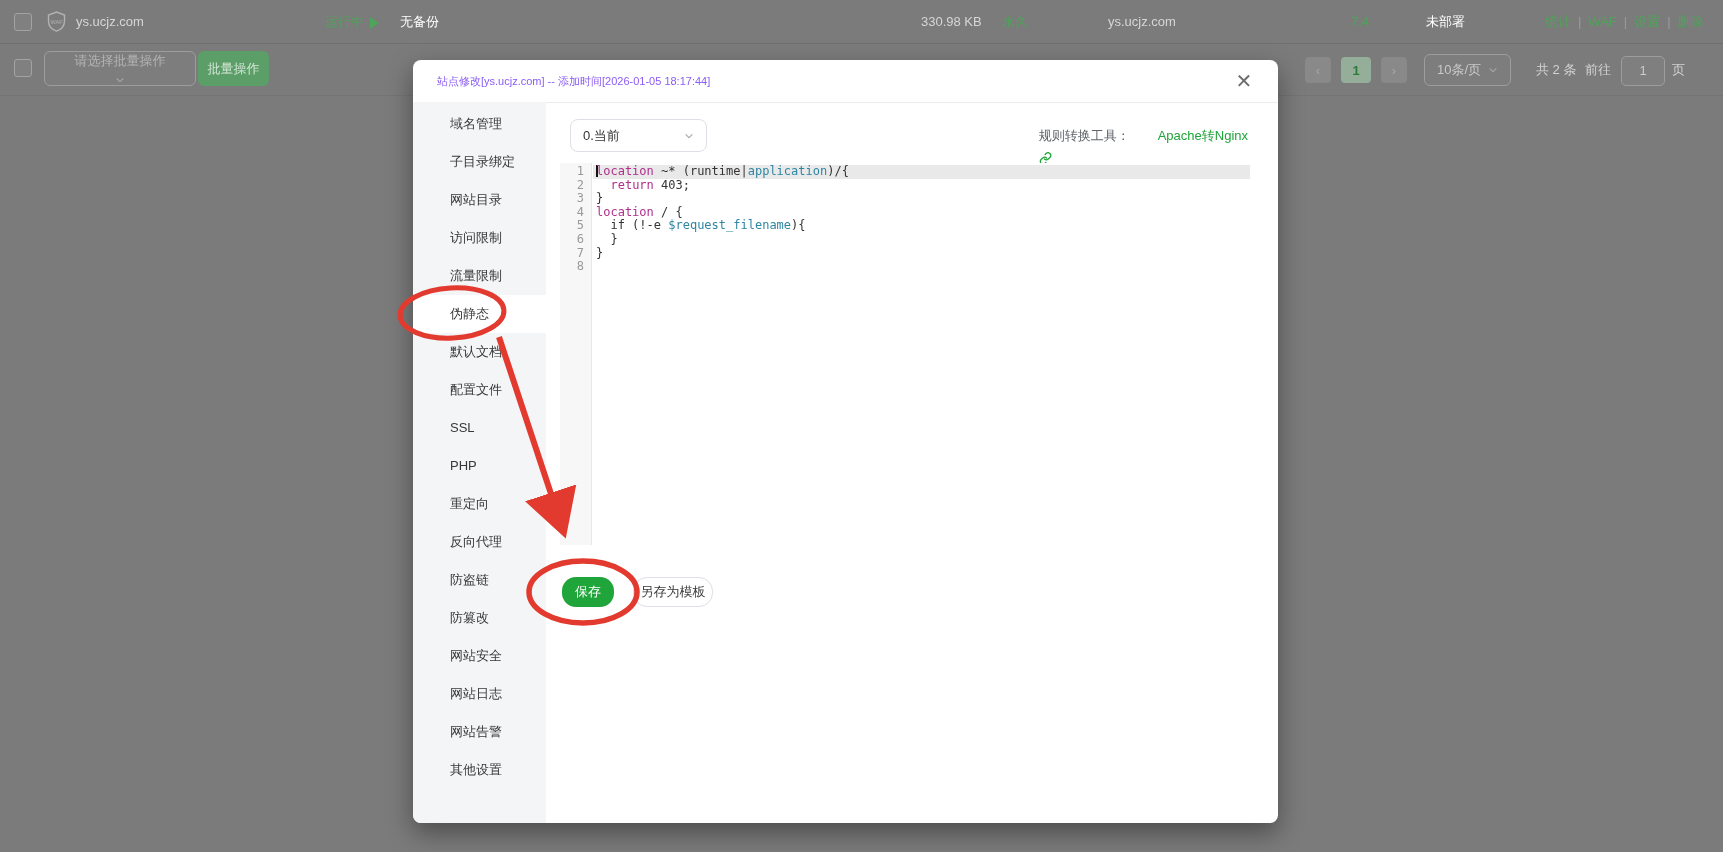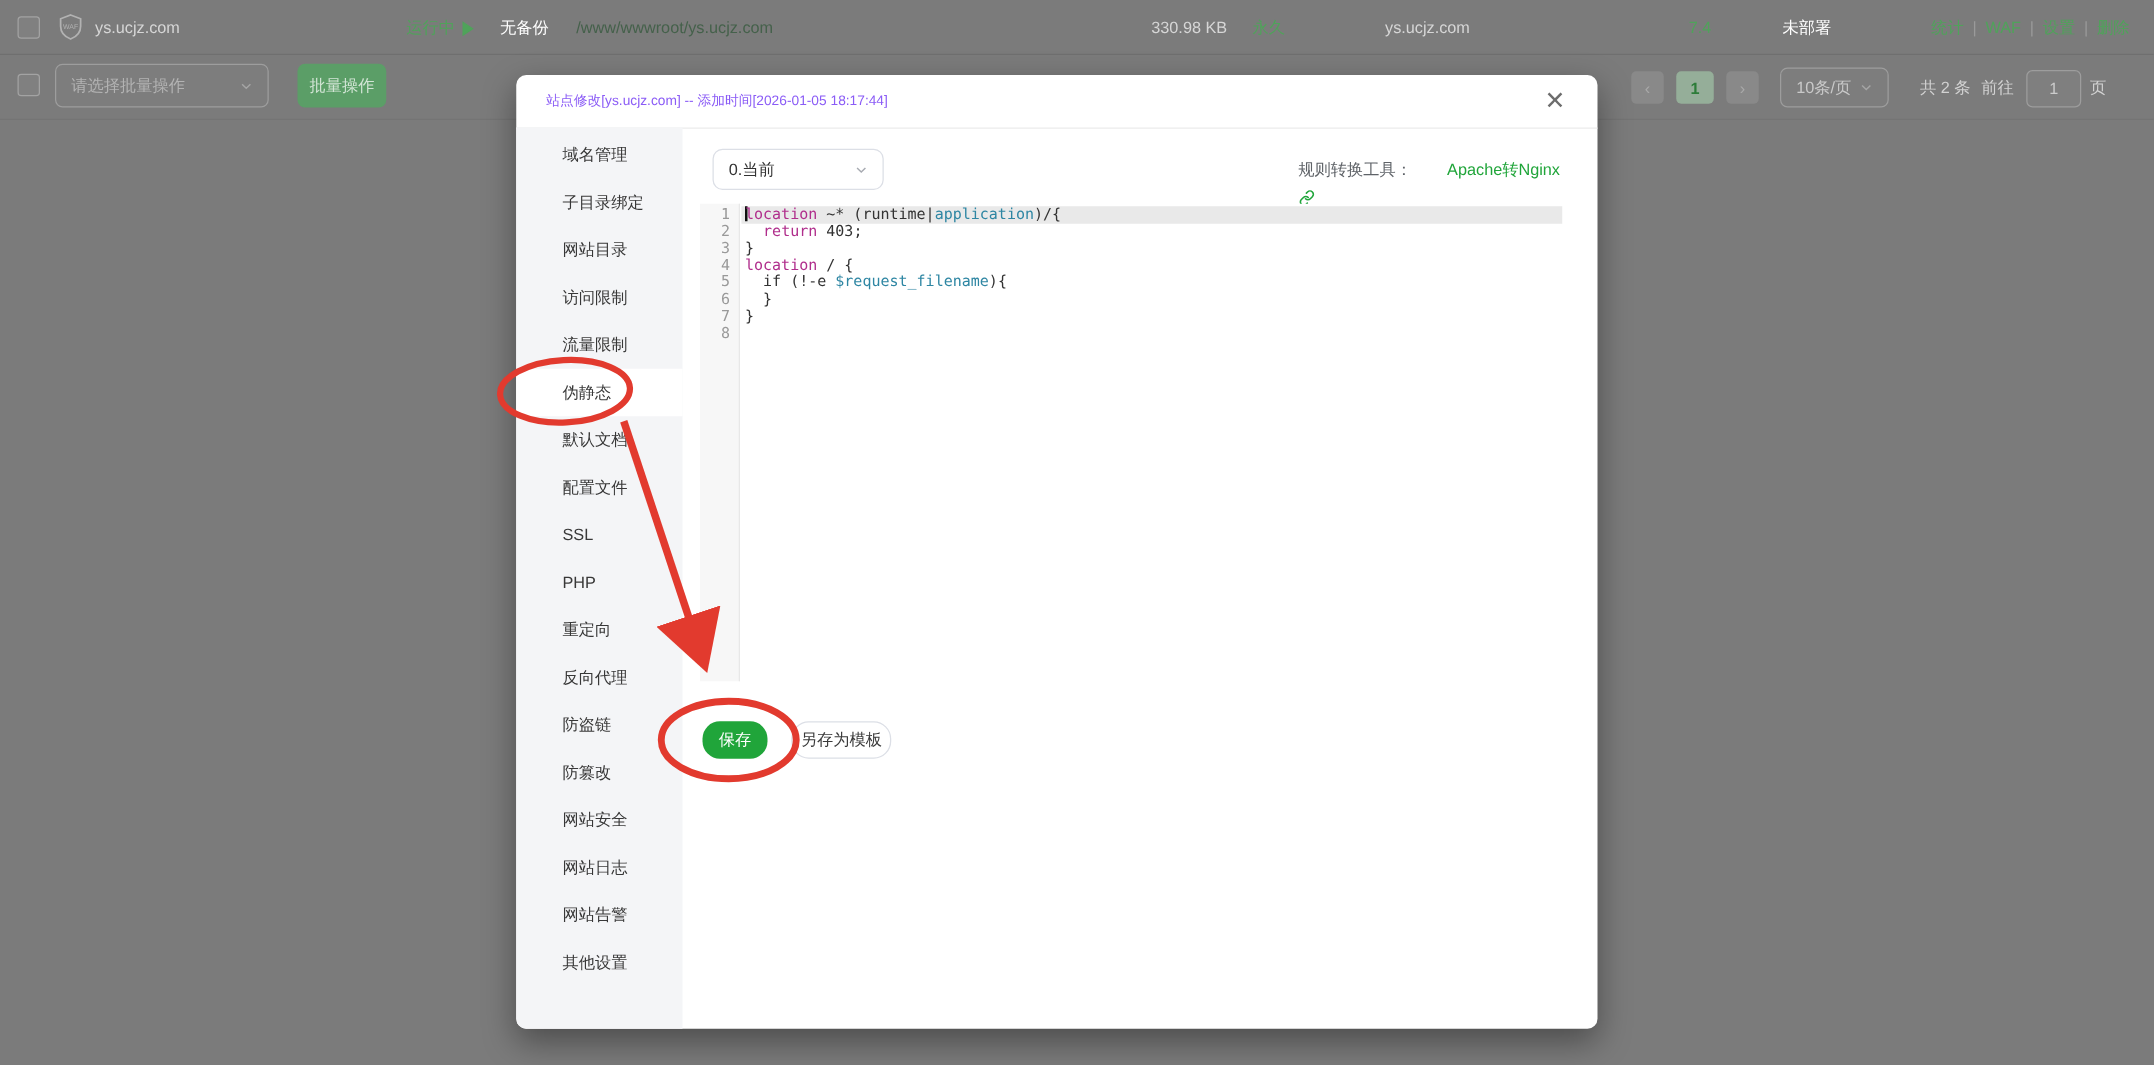--- a/index.html
+++ b/index.html
@@ -16,21 +16,21 @@
   .cell{position:absolute;top:0;height:43px;line-height:43px;font-size:13px;white-space:nowrap;}
   .txt-light{color:#d6d6d6;}
   .txt-green{color:#4fa35a;}
   .txt-dgreen{color:#45614b;}
   .txt-orange{color:#ffffff;}
   .chk{position:absolute;width:16px;height:16px;border:1px solid #a3a3a3;border-radius:3px;background:rgba(255,255,255,0.04);}
   .play{display:inline-block;width:0;height:0;border-left:9px solid #4fa35a;border-top:6px solid transparent;border-bottom:6px solid transparent;margin-left:6px;vertical-align:middle;}
   .acts span.sep{color:#9a9a9a;margin:0 7px;}
   .acts a{color:#4fa35a;text-decoration:none;cursor:pointer;margin-top:44px;}
   .ghost-select{position:absolute;border:1px solid #9d9d9d;border-radius:6px;color:#b3b3b3;font-size:13px;display:flex;align-items:center;justify-content:space-between;padding:0 12px;box-sizing:border-box;background:rgba(255,255,255,0.02);}
-  .batch-btn{position:absolute;background:#5b9e67;color:#d2e5d5;font-size:13px;border:none;border-radius:6px;display:flex;align-items:center;justify-content:center;cursor:pointer;margin-left:40px;}
+  .batch-btn{position:absolute;background:#5b9e67;color:#d2e5d5;font-size:13px;border:none;border-radius:6px;display:flex;align-items:center;justify-content:center;cursor:pointer;}
   .pg-tile{position:absolute;background:#898989;border-radius:4px;color:#a9a9a9;font-size:13px;display:flex;align-items:center;justify-content:center;cursor:pointer;}
   .pg-active{background:#95ae99;color:#2d7c39;font-weight:bold;}
   .pg-text{position:absolute;color:#d2d2d2;font-size:13px;line-height:28px;}
   .pg-input{position:absolute;border:1px solid #9d9d9d;border-radius:5px;background:rgba(255,255,255,0.03);color:#cccccc;font-size:13px;text-align:center;line-height:26px;}
   .chev{width:10px;height:10px;flex:0 0 aupx;}
   
   .modal{
     position:absolute;left:413px;top:60px;width:865px;height:763px;
     background:#ffffff;border-radius:8px;
     box-shadow:0 10px 26px rgba(0,0,0,0.38);
@@ -73,32 +73,31 @@
   <div class="chk" style="left:14px;top:13px;"></div>
   <span class="abs" style="left:45px;top:10px;">
     <svg width="23" height="23" viewBox="0 0 23 23">
       <path d="M11.5 2 L19.5 5 V11 C19.5 16 16 19.5 11.5 21.2 C7 19.5 3.5 16 3.5 11 V5 Z" fill="none" stroke="#b2b2b2" stroke-width="1.4"></path>
       <text x="11.5" y="13.5" font-size="5.5" fill="#b2b2b2" text-anchor="middle" font-family="Liberation Sans,sans-serif">WAF</text>
     </svg>
   </span>
   <span class="cell txt-light" style="left:76px;">ys.ucjz.com</span>
   <span class="cell txt-green" style="left:325px;"><span>运行中</span><i class="play"></i></span>
   <span class="cell txt-orange" style="left:400px;">无备份</span>
-  <span class="cell txt-dgreen" style="left:461px;">/www/wwwroot/ys.ucjz.com</span>
   <span class="cell txt-light" style="left:921px;">330.98 KB</span>
   <span class="cell txt-green" style="left:1002px;">永久</span>
   <span class="cell txt-light" style="left:1108px;">ys.ucjz.com</span>
   <span class="cell txt-green" style="left:1351px;">7.4</span>
   <span class="cell txt-orange" style="left:1426px;">未部署</span>
   <span class="cell acts" style="left:1545px;"><a>统计</a><span class="sep">|</span><a>WAF</a><span class="sep">|</span><a>设置</a><span class="sep">|</span><a>删除</a></span>
 </div>
 
 <div class="row2">
   <div class="chk" style="left:14px;top:15px;"></div>
-  <div class="ghost-select" style="left:44px;top:7px;width:171px;height:35px;">
+  <div class="ghost-select" style="left:44px;top:7px;width:152px;height:35px;flex-direction:column;">
     <span>请选择批量操作</span>
     <svg class="chev" width="11" height="11" viewBox="0 0 12 12">
         <polyline points="2,4 6,8 10,4" fill="none" stroke="#a5a5a5" stroke-width="1.4"></polyline>
       </svg>
   </div>
   <button class="batch-btn" style="left:198px;top:7px;width:71px;height:35px;">批量操作</button>
 
   <div class="pg-tile" style="left:1305px;top:13px;width:26px;height:26px;">‹</div>
   <div class="pg-tile pg-active" style="left:1341px;top:13px;width:30px;height:26px;">1</div>
   <div class="pg-tile" style="left:1381px;top:13px;width:26px;height:26px;">›</div>

